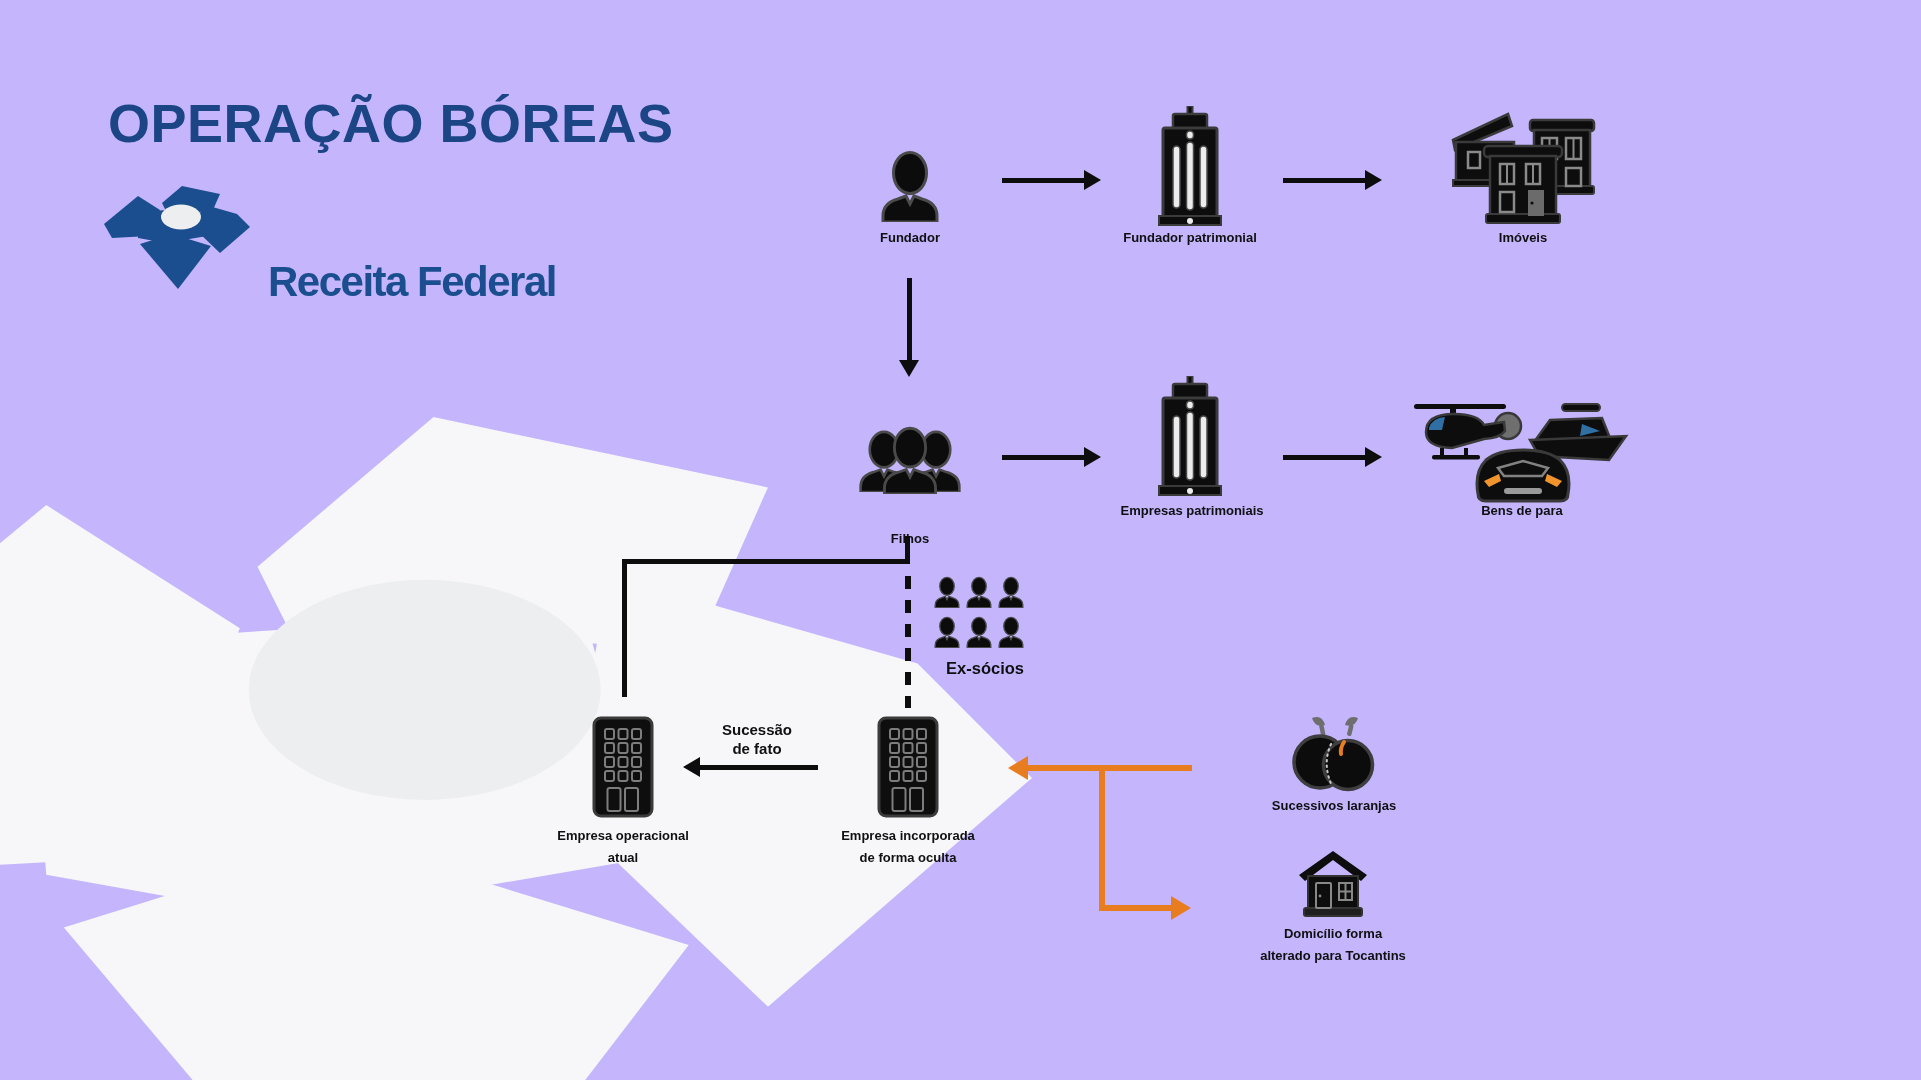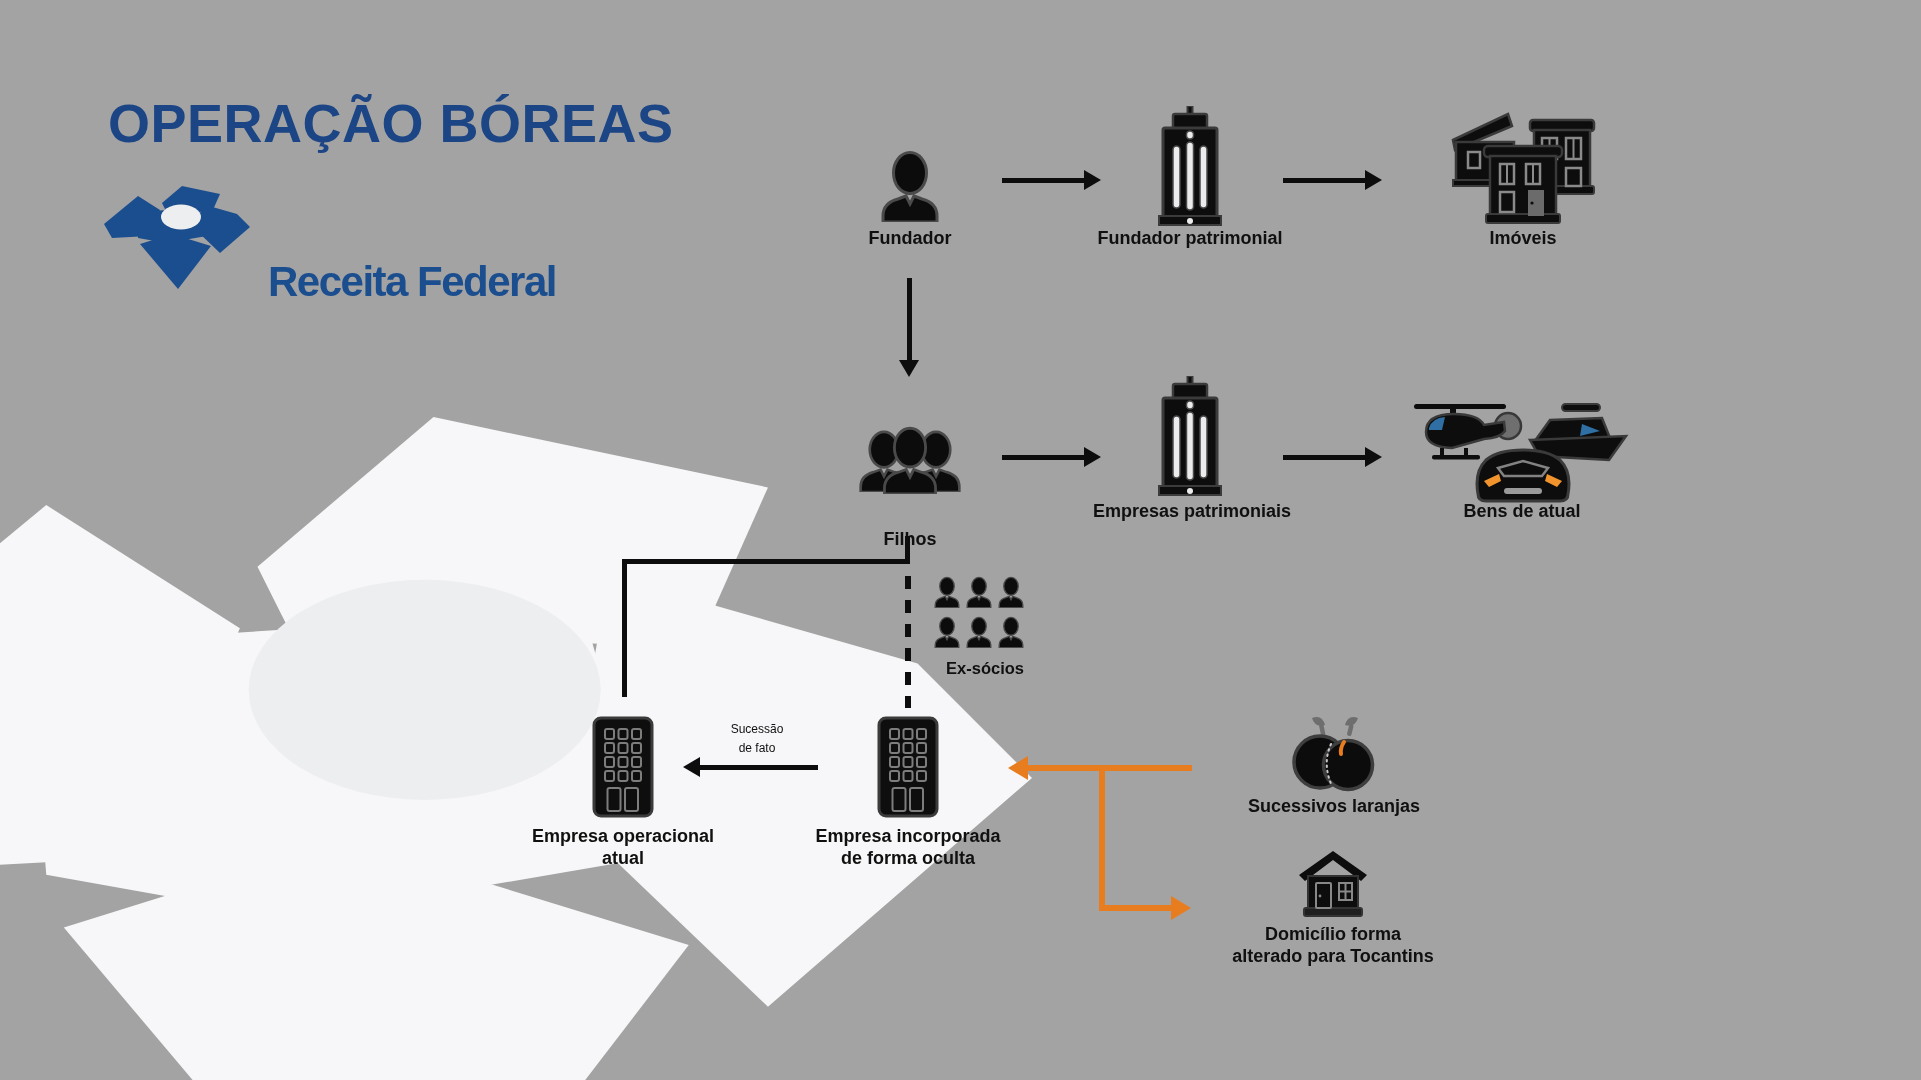--- a/index.html
+++ b/index.html
@@ -1,38 +1,38 @@
 <!DOCTYPE html>
 <html><head>
 <meta charset="utf-8">
 <style>
   html,body{margin:0;padding:0;background:#edeef0;}
   #canvas{
     position:relative;width:1921px;height:1080px;overflow:hidden;
-    background:#a3a3a3;font-family:"Liberation Sans",sans-serif;
+    background:#c4b5fd;font-family:"Liberation Sans",sans-serif;
   }
   .abs{position:absolute;}
   
   #title{
     position:absolute;left:108px;top:92px;
     font-size:54px;font-weight:800;letter-spacing:.5px;
     color:#1c4585;white-space:nowrap;
   }
   #brand-text{
     position:absolute;left:268px;top:215px;
     font-size:42px;font-weight:700;letter-spacing:-1.5px;
     color:#1b4e8e;white-space:nowrap;margin-top:43px;
   }
   
   .label{
     position:absolute;transform:translateX(-50%);
-    font-size:18px;font-weight:700;color:#101010;
+    font-size:13px;font-weight:700;color:#101010;
     text-align:center;white-space:nowrap;line-height:22px;
   }
-  .label.small{font-size:12px;font-weight:400;line-height:19px;}
+  .label.small{font-size:15px;font-weight:700;line-height:19px;}
   
   .shaft-h{position:absolute;height:5px;background:#0d0d0d;}
   .shaft-v{position:absolute;width:5px;background:#0d0d0d;}
   .tri-right{position:absolute;width:0;height:0;
     border-left:17px solid #0d0d0d;border-top:10px solid transparent;border-bottom:10px solid transparent;}
   .tri-left{position:absolute;width:0;height:0;
     border-right:17px solid #0d0d0d;border-top:10px solid transparent;border-bottom:10px solid transparent;}
   .tri-down{position:absolute;width:0;height:0;
     border-top:17px solid #0d0d0d;border-left:10px solid transparent;border-right:10px solid transparent;}
   .dashed-v{position:absolute;width:6px;
@@ -197,21 +197,21 @@
     </g>
 
     <g>
       <path d="M66 96 Q62 74 74 62 Q86 52 111 52 Q136 52 148 62 Q160 74 156 96 Q156 103 148 103 L74 103 Q66 103 66 96 Z" fill="#0d0d0d" stroke="#3a3a3a" stroke-width="3"></path>
       <polygon points="86,70 111,63 136,70 130,78 92,78" fill="#0d0d0d" stroke="#828282" stroke-width="2.5"></polygon>
       <polygon points="72,83 87,76 89,83 77,89" fill="#f1942d"></polygon>
       <polygon points="150,83 135,76 133,83 145,89" fill="#f1942d"></polygon>
       <rect x="92" y="90" width="38" height="6" rx="3" fill="#9a9a9a"></rect>
     </g>
   </svg>
-  <div class="label" style="left:1522px;top:500px">Bens de atual</div>
+  <div class="label" style="left:1522px;top:500px">Bens de para</div>
 
   <div>
     <div class="shaft-v" style="left:905px;top:536px;height:28px"></div>
     <div class="shaft-h" style="left:622px;top:559px;width:288px"></div>
     <div class="shaft-v" style="left:622px;top:559px;height:138px"></div>
   </div>
   <div class="dashed-v" style="left:905px;top:576px;height:132px"></div>
 
   <svg class="abs" style="left:933px;top:575px" width="94" height="76" viewBox="0 0 94 76">
     <use href="#sym-person" x="0" y="0" width="28" height="33"></use>

